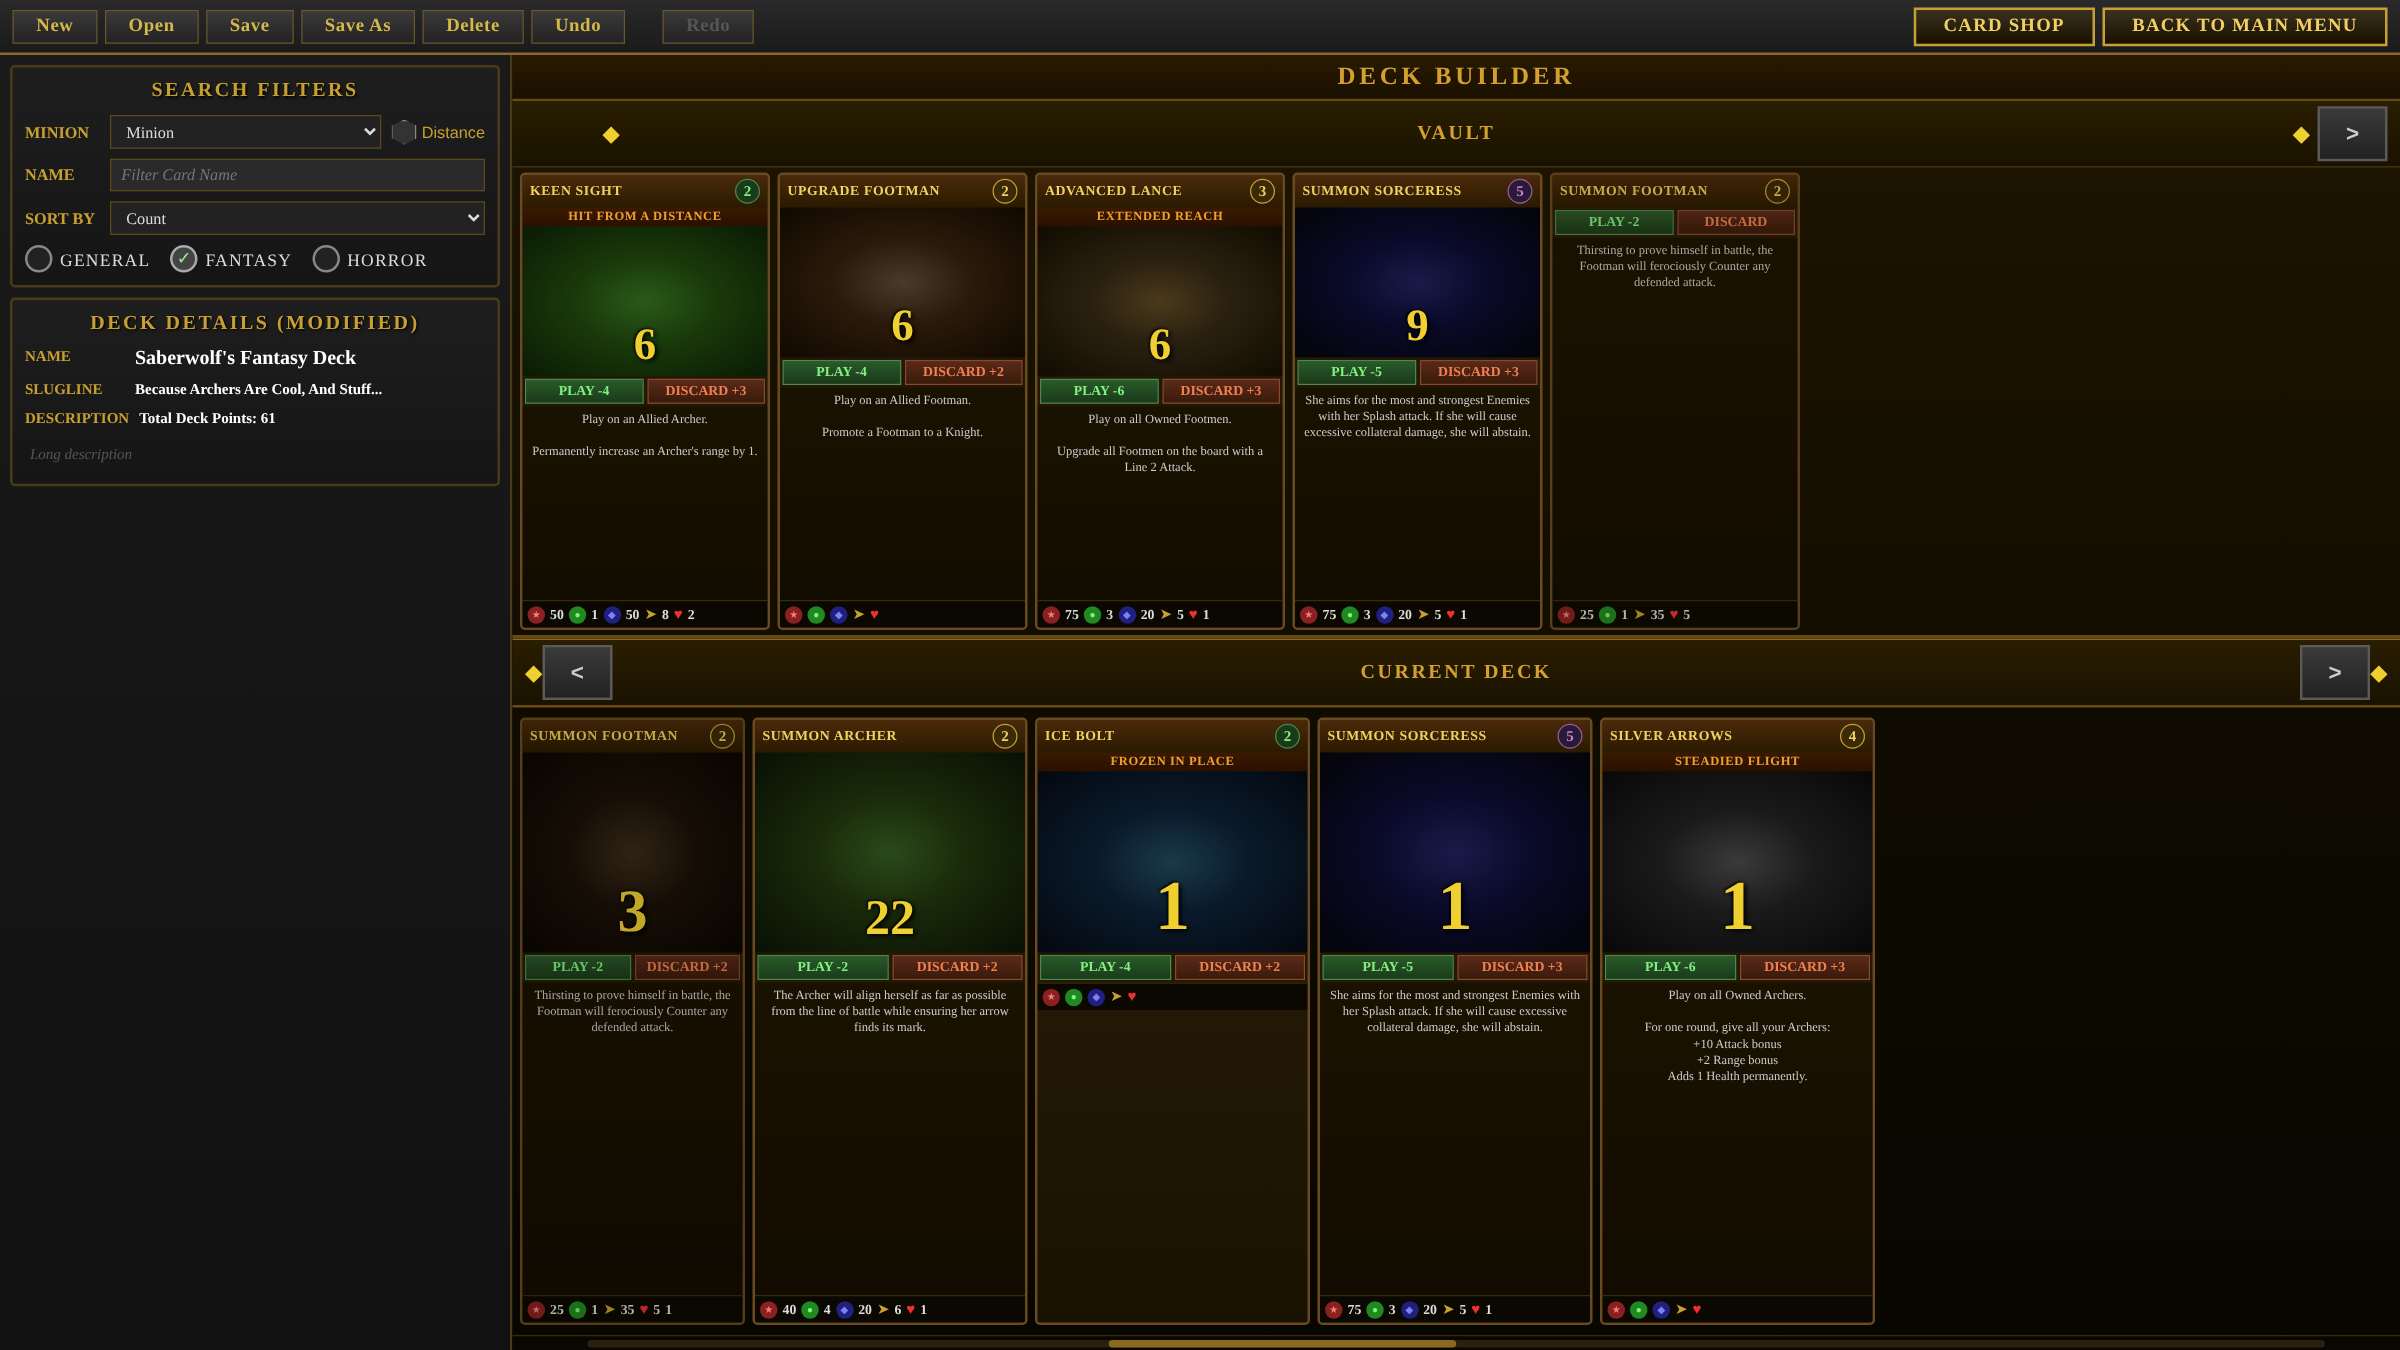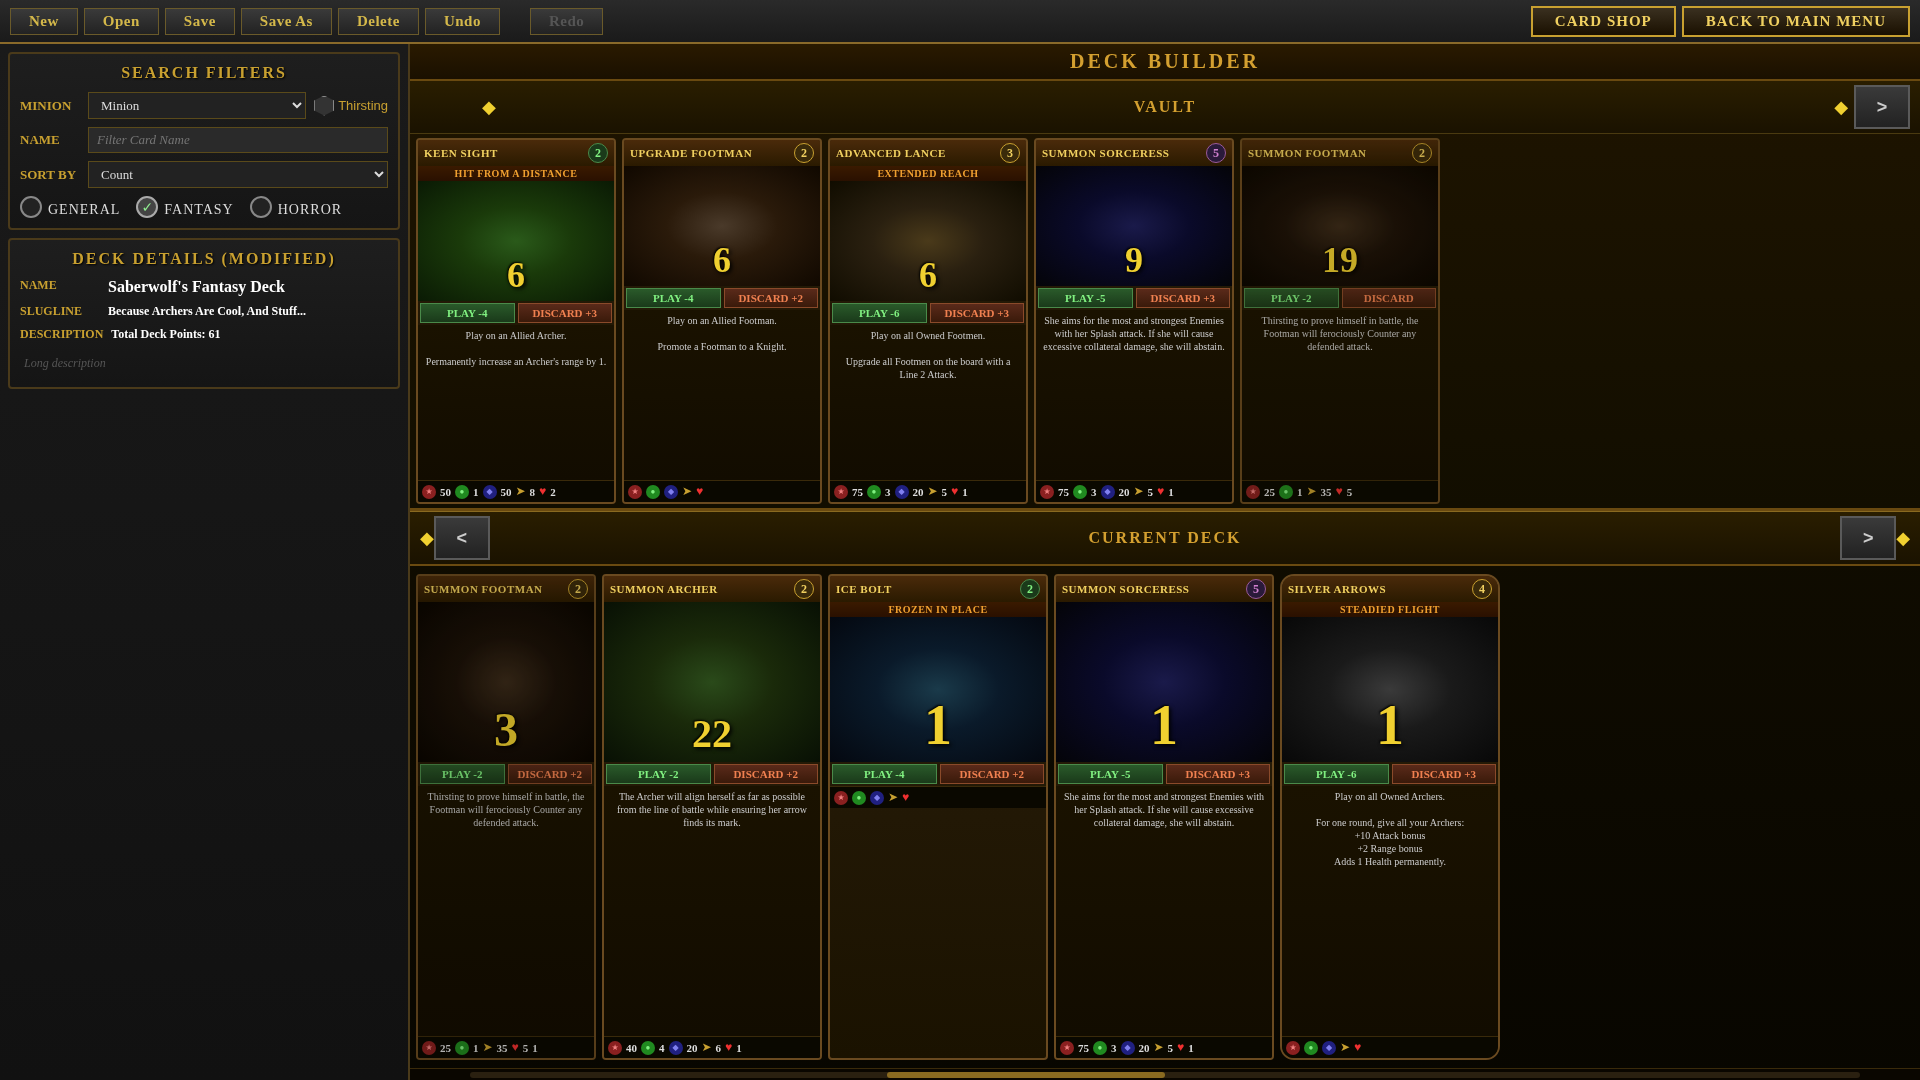--- a/index.html
+++ b/index.html
@@ -509,21 +509,21 @@
 
       <div class="filter-row">
         <span class="filter-label">Minion</span>
         <select class="filter-select">
           <option>Minion</option>
           <option>Spell</option>
           <option>Enchantment</option>
         </select>
         <button class="exclusive-btn">
           <span class="hex-icon"></span>
-          <span>Thirsting</span>
+          <span>Distance</span>
         </button>
       </div>
 
       <div class="filter-row">
         <span class="filter-label">Name</span>
         <input class="filter-input" type="text" placeholder="Filter Card Name" style="">
       </div>
 
       <div class="filter-row">
         <span class="filter-label">Sort By</span>
@@ -691,23 +691,20 @@
             <span class="stat-heart">♥</span>
             <span class="stat-val">1</span>
           </div>
         </div>
 
         <div class="card card-partial">
           <div class="card-header">
             <span class="card-name">Summon Footman</span>
             <span class="card-cost" style="background:#3a2a0a;border-color:#c8a030;color:#f0d060;">2</span>
           </div>
-          <div class="card-image img-summon-foot">
-            <div class="card-count-badge">19</div>
-          </div>
           <div class="card-play-discard">
             <div class="play-btn">PLAY -2</div>
             <div class="discard-btn">DISCARD</div>
           </div>
           <div class="card-desc">Thirsting to prove himself in battle, the Footman will ferociously Counter any defended attack.</div>
           <div class="card-stats">
             <span class="stat-icon stat-fire">★</span>
             <span class="stat-val">25</span>
             <span class="stat-icon stat-green">●</span>
             <span class="stat-val">1</span>
@@ -827,21 +824,21 @@
             <span class="stat-val">3</span>
             <span class="stat-icon stat-blue">◆</span>
             <span class="stat-val">20</span>
             <span class="stat-arrow">➤</span>
             <span class="stat-val">5</span>
             <span class="stat-heart">♥</span>
             <span class="stat-val">1</span>
           </div>
         </div>
 
-        <div class="card" style="flex:0 0 220px;min-width:220px;border-radius:14px;">
+        <div class="card" style="flex:0 0 220px;min-width:220px;">
           <div class="card-header">
             <span class="card-name">Silver Arrows</span>
             <span class="card-cost" style="background:#3a2a0a;border-color:#c8a030;color:#f0d060;">4</span>
           </div>
           <div class="card-subtitle">Steadied Flight</div>
           <div class="card-image img-silver" style="height:145px;">
             <div class="card-count-badge" style="font-size:56px;">1</div>
           </div>
           <div class="card-play-discard">
             <div class="play-btn">PLAY -6</div>

